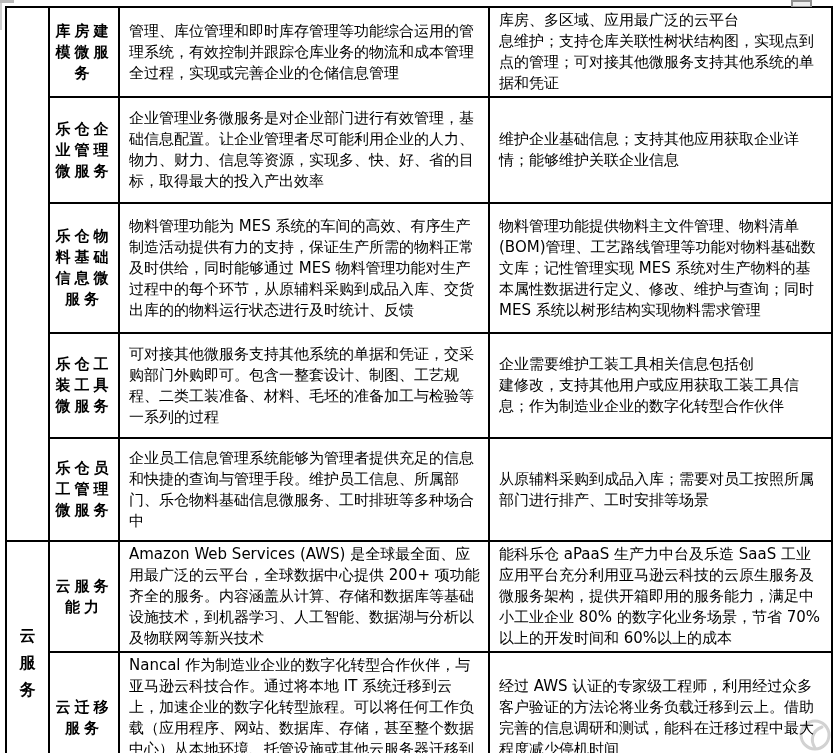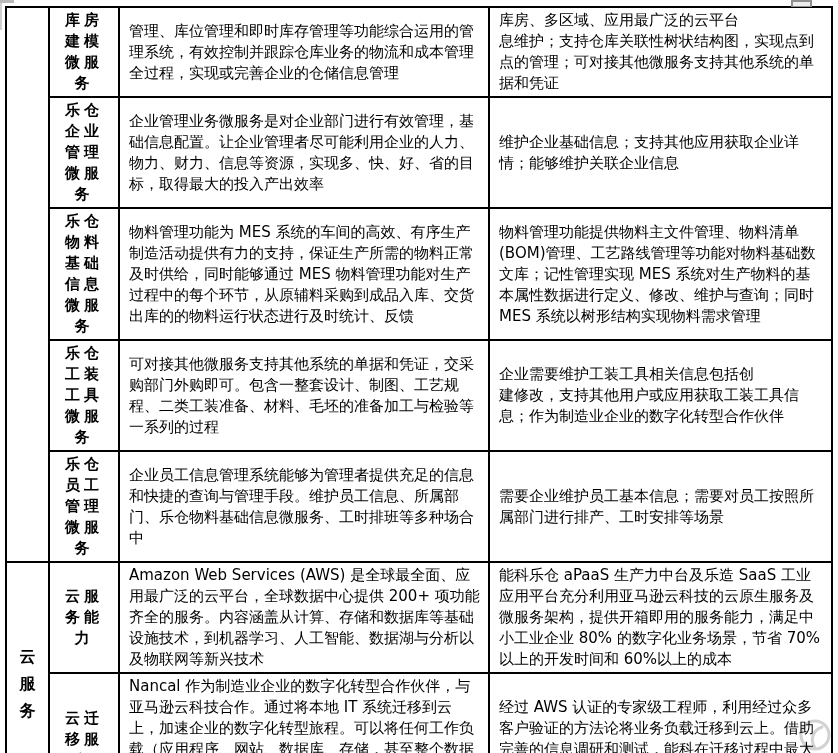--- a/index.html
+++ b/index.html
@@ -36,21 +36,21 @@
     margin:12px auto;
     word-break:break-all;
     line-height:27px;
   }
   td.name {
     text-align:center;
     font-weight:bold;
     font-size:15px;
     line-height:21px;
     letter-spacing:4px;
-    padding:2px 9px;
+    padding:2px 3px;
     word-break:break-all;
   }
   td.desc, td.info {
     font-size:15px;
     line-height:21px;
     padding:2px 8px 2px 9px;
     white-space:pre-wrap;
     overflow-wrap:break-word;
   }
 
@@ -135,21 +135,21 @@
     </tr>
     <tr style="height:105px">
       <td class="name">乐仓工装工具微服务</td>
       <td class="desc">可对接其他微服务支持其他系统的单据和凭证，交采购部门外购即可。包含一整套设计、制图、工艺规程、二类工装准备、材料、毛坯的准备加工与检验等一系列的过程</td>
       <td class="info">企业需要维护工装工具相关信息包括创
 建修改，支持其他用户或应用获取工装工具信息；作为制造业企业的数字化转型合作伙伴</td>
     </tr>
     <tr style="height:103px">
       <td class="name">乐仓员工管理微服务</td>
       <td class="desc">企业员工信息管理系统能够为管理者提供充足的信息和快捷的查询与管理手段。维护员工信息、所属部门、乐仓物料基础信息微服务、工时排班等多种场合中</td>
-      <td class="info">需要企业维护员工基本信息；需要对员工按照所属部门进行排产、工时安排等场景</td>
+      <td class="info">从原辅料采购到成品入库；需要对员工按照所属部门进行排产、工时安排等场景</td>
     </tr>
     <tr style="height:105px">
       <td class="cat" rowspan="2">
         <div class="vtext">云服务</div>
       </td>
       <td class="name">云服务能力</td>
       <td class="desc">Amazon Web Services (AWS) 是全球最全面、应用最广泛的云平台，全球数据中心提供 200+ 项功能齐全的服务。内容涵盖从计算、存储和数据库等基础设施技术，到机器学习、人工智能、数据湖与分析以及物联网等新兴技术</td>
       <td class="info">能科乐仓 aPaaS 生产力中台及乐造 SaaS 工业应用平台充分利用亚马逊云科技的云原生服务及微服务架构，提供开箱即用的服务能力，满足中小工业企业 80% 的数字化业务场景，节省 70%以上的开发时间和 60%以上的成本</td>
     </tr>
     <tr style="height:110px">

